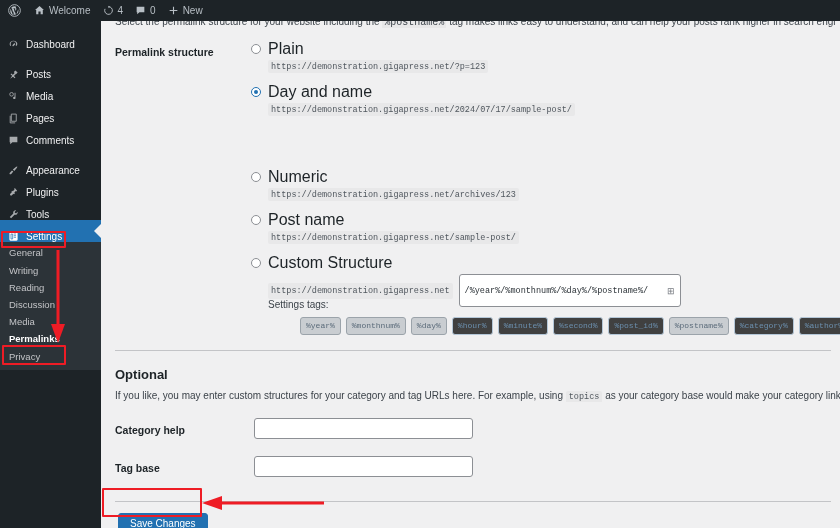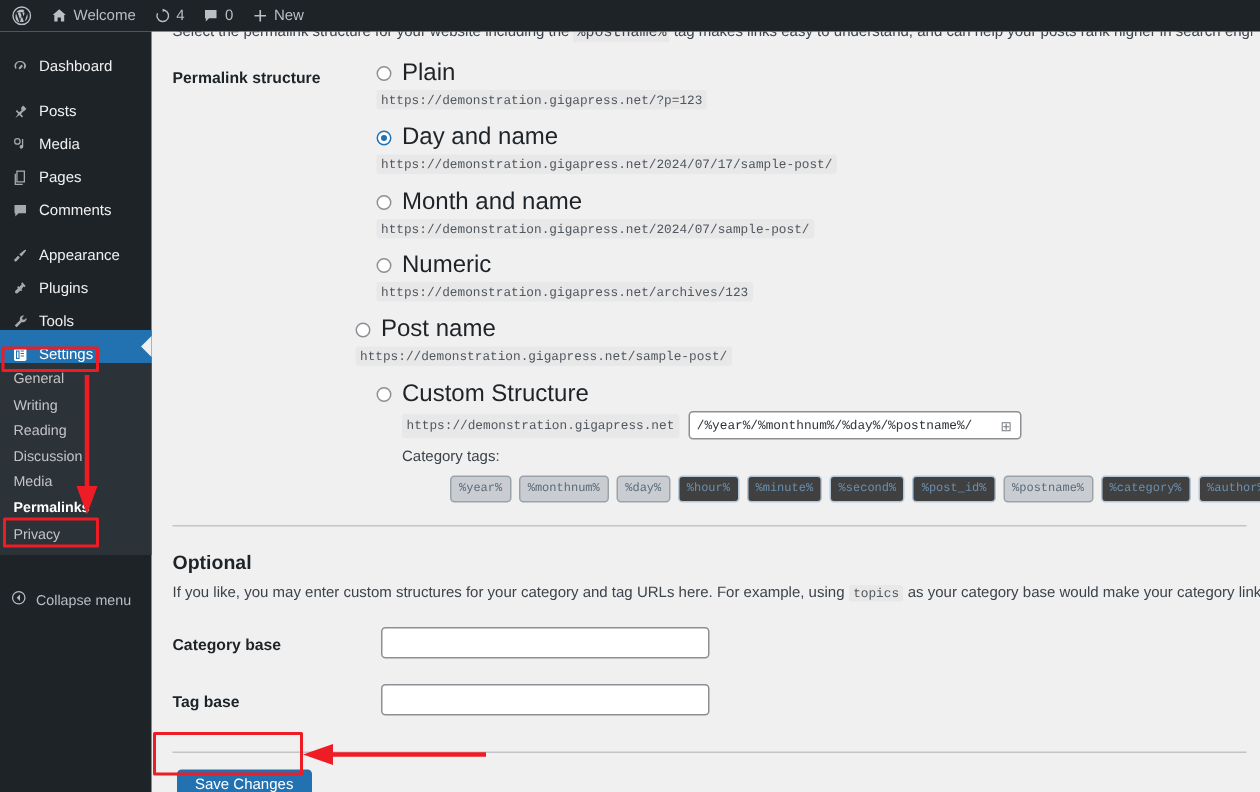--- a/index.html
+++ b/index.html
@@ -79,33 +79,33 @@
     flex: 0 0 auto; margin-top: 1px; position: relative;
   }
   .radio.checked { border-color: #2271b1; border-width: 1px; }
   .radio.checked::after {
     content: ""; position: absolute; left: 50%; top: 50%;
     width: 4px; height: 4px; border-radius: 50%;
     background: #2271b1; transform: translate(-50%, -50%);
   }
   .opt-label { font-size: 16px; color: #1d2327; line-height: 11px; }
   .urlcode {
-    display: inline-block; margin-left: 0; margin-top: 6px;
+    display: inline-block; margin-left: 17px; margin-top: 6px;
     font-family: "Liberation Mono", monospace; font-size: 8.5px;
     color: #50575e; background: #e8e8e9; padding: 1.5px 3px;
     border-radius: 2px; white-space: nowrap;
   }
 
   .custom-row { display: flex; align-items: center; margin-left: 17px; margin-top: 6px; gap: 6px; }
   .prefixcode {
     font-family: "Liberation Mono", monospace; font-size: 8.5px;
     color: #50575e; background: #e8e8e9; padding: 3px 3px; border-radius: 2px;
   }
   .custominput {
-    width: 222px; height: 19px; border: 1px solid #8c8f94; border-radius: 3px;
+    width: 222px; height: 33px; border: 1px solid #8c8f94; border-radius: 3px;
     background: #fff; display: flex; align-items: center;
     padding: 0 5px; justify-content: space-between;
   }
   .custominput .val {
     font-family: "Liberation Mono", monospace; font-size: 8.5px; color: #2c3338;
   }
   .custominput .endglyph { font-size: 9px; color: #787c82; }
 
   .avail-label { font-size: 10px; color: #3c434a; }
   .tags { display: flex; gap: 5px; flex-wrap: nowrap; padding-left: 32px; }
@@ -290,29 +290,20 @@
     <div class="submenu">
       <span class="sub-item">General</span>
       <span class="sub-item">Writing</span>
       <span class="sub-item">Reading</span>
       <span class="sub-item">Discussion</span>
       <span class="sub-item">Media</span>
       <span class="sub-item active">Permalinks</span>
       <span class="sub-item">Privacy</span>
     </div>
 
-    <div class="collapse">
-      <span class="mi-ico">
-        <svg width="11" height="11" viewBox="0 0 20 20">
-            <circle cx="10" cy="10" r="7.5" fill="none" stroke="#b8bfc5" stroke-width="1.5"></circle>
-            <path d="M11.5 6 7.5 10l4 4z" fill="#b8bfc5"></path>
-          </svg>
-      </span>
-      <span>Collapse menu</span>
-    </div>
   </div>
 
   <div class="content">
 
     <div class="clipped-line"><span>Select the permalink structure for your website including the </span><code>%postname%</code><span> tag makes links easy to understand, and can help your posts rank higher in search engines.</span></div>
 
     <div class="rowlabel" style="position:absolute; left:14px; top:25px;">Permalink structure</div>
 
     <div class="opt" style="left:150px; top:22px;">
       <div class="opt-head">
@@ -323,37 +314,30 @@
     </div>
 
     <div class="opt" style="left:150px; top:65px;">
       <div class="opt-head">
         <span class="radio checked"></span>
         <span class="opt-label">Day and name</span>
       </div>
       <div class="urlcode">https://demonstration.gigapress.net/2024/07/17/sample-post/</div>
     </div>
 
-    <div class="opt" style="left:150px; top:108px;">
-      <div class="opt-head">
-        <span class="radio"></span>
-        <span class="opt-label">Month and name</span>
-      </div>
-      <div class="urlcode">https://demonstration.gigapress.net/2024/07/sample-post/</div>
-    </div>
 
     <div class="opt" style="left:150px; top:150px;">
       <div class="opt-head">
         <span class="radio"></span>
         <span class="opt-label">Numeric</span>
       </div>
       <div class="urlcode">https://demonstration.gigapress.net/archives/123</div>
     </div>
 
-    <div class="opt" style="left:136px; top:193px;">
+    <div class="opt" style="left:150px; top:193px;">
       <div class="opt-head">
         <span class="radio"></span>
         <span class="opt-label">Post name</span>
       </div>
       <div class="urlcode">https://demonstration.gigapress.net/sample-post/</div>
     </div>
 
     <div class="opt" style="left:150px; top:236px;">
       <div class="opt-head">
         <span class="radio"></span>
@@ -361,42 +345,42 @@
       </div>
       <div class="custom-row">
         <span class="prefixcode">https://demonstration.gigapress.net</span>
         <span class="custominput">
           <span class="val">/%year%/%monthnum%/%day%/%postname%/</span>
           <span class="endglyph">⊞</span>
         </span>
       </div>
     </div>
 
-    <div class="avail-label" style="position:absolute; left:167px; top:278px;">Category tags:</div>
+    <div class="avail-label" style="position:absolute; left:167px; top:278px;">Settings tags:</div>
 
     <div class="tags" style="position:absolute; left:167px; top:296px;">
       <span class="tag used">%year%</span>
       <span class="tag used">%monthnum%</span>
       <span class="tag used">%day%</span>
       <span class="tag">%hour%</span>
       <span class="tag">%minute%</span>
       <span class="tag">%second%</span>
       <span class="tag">%post_id%</span>
       <span class="tag used">%postname%</span>
       <span class="tag">%category%</span>
       <span class="tag">%author%</span>
     </div>
 
     <div class="hr" style="top:329px;"></div>
 
     <div class="h2" style="left:14px; top:346px;">Optional</div>
 
     <div class="optional-desc" style="left:14px; top:369px; width:726px;"><span>If you like, you may enter custom structures for your category and tag URLs here. For example, using </span><code>topics</code><span> as your category base would make your category links like </span></div>
 
-    <div class="rowlabel" style="position:absolute; left:14px; top:403px;">Category base</div>
+    <div class="rowlabel" style="position:absolute; left:14px; top:403px;">Category help</div>
     <div class="textinput" style="left:153px; top:397px;"></div>
 
     <div class="rowlabel" style="position:absolute; left:14px; top:441px;">Tag base</div>
     <div class="textinput" style="left:153px; top:435px;"></div>
 
     <div class="hr" style="top:480px;"></div>
 
     <div class="savebtn" style="left:17px; top:492px;">Save Changes</div>
   </div>
 

